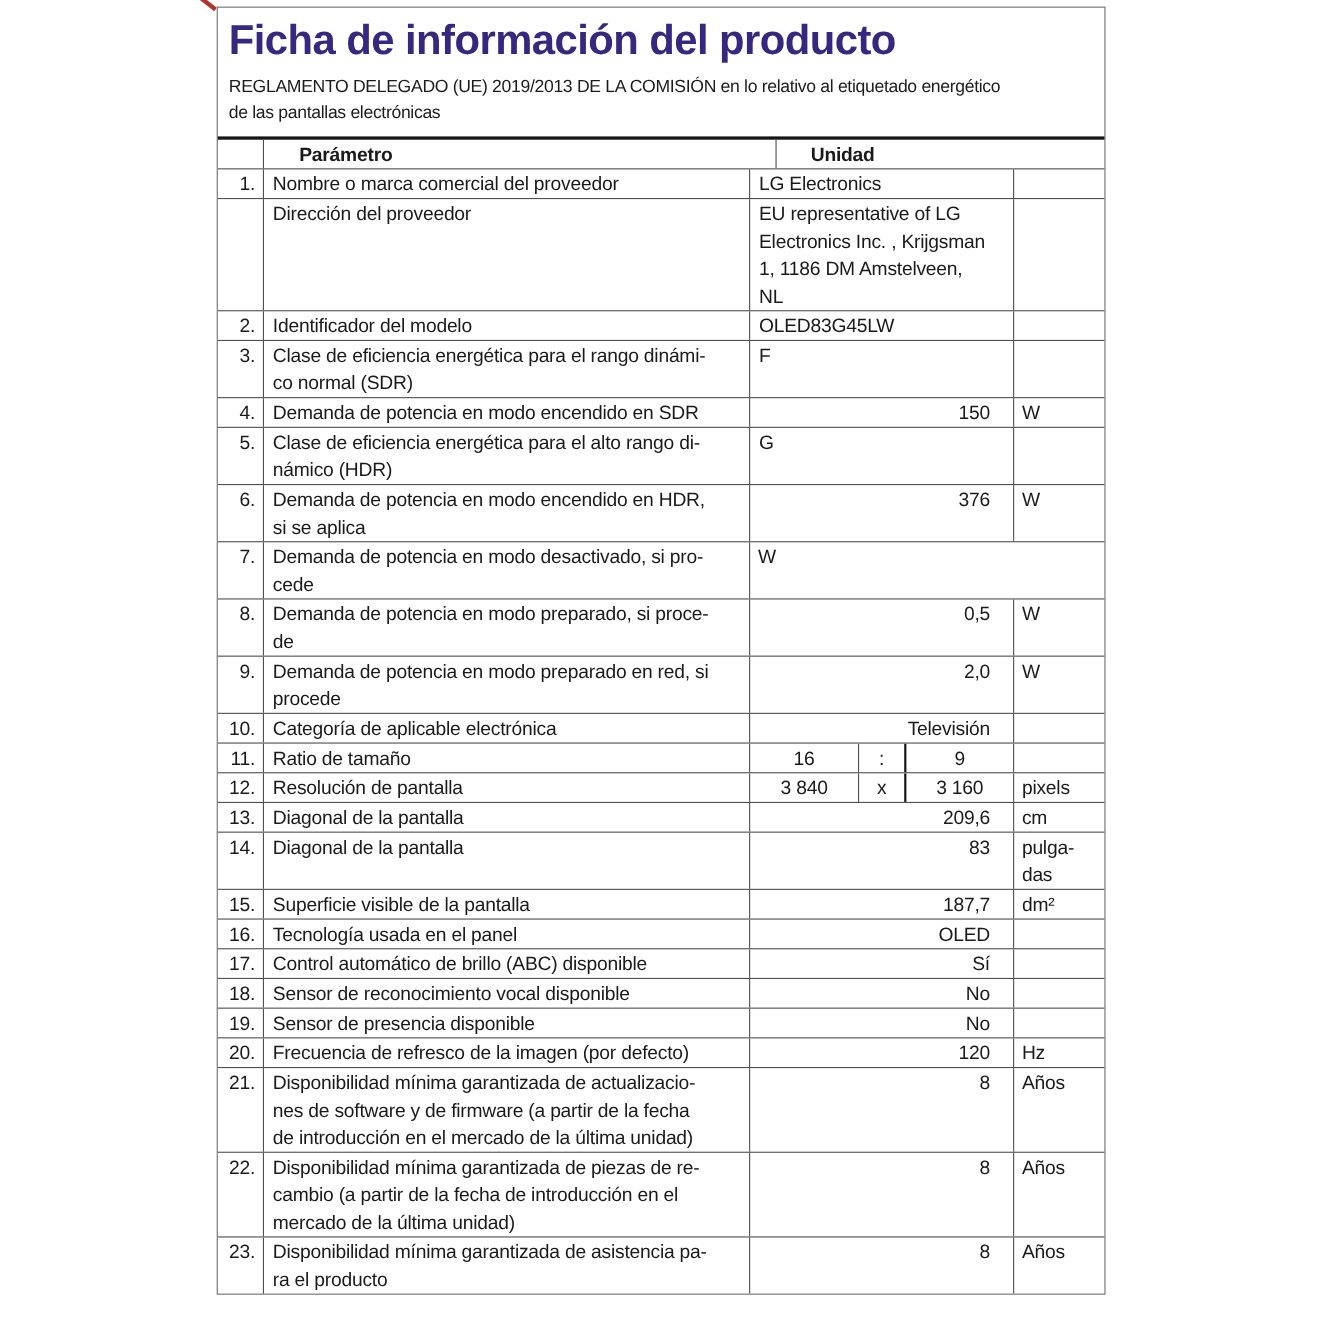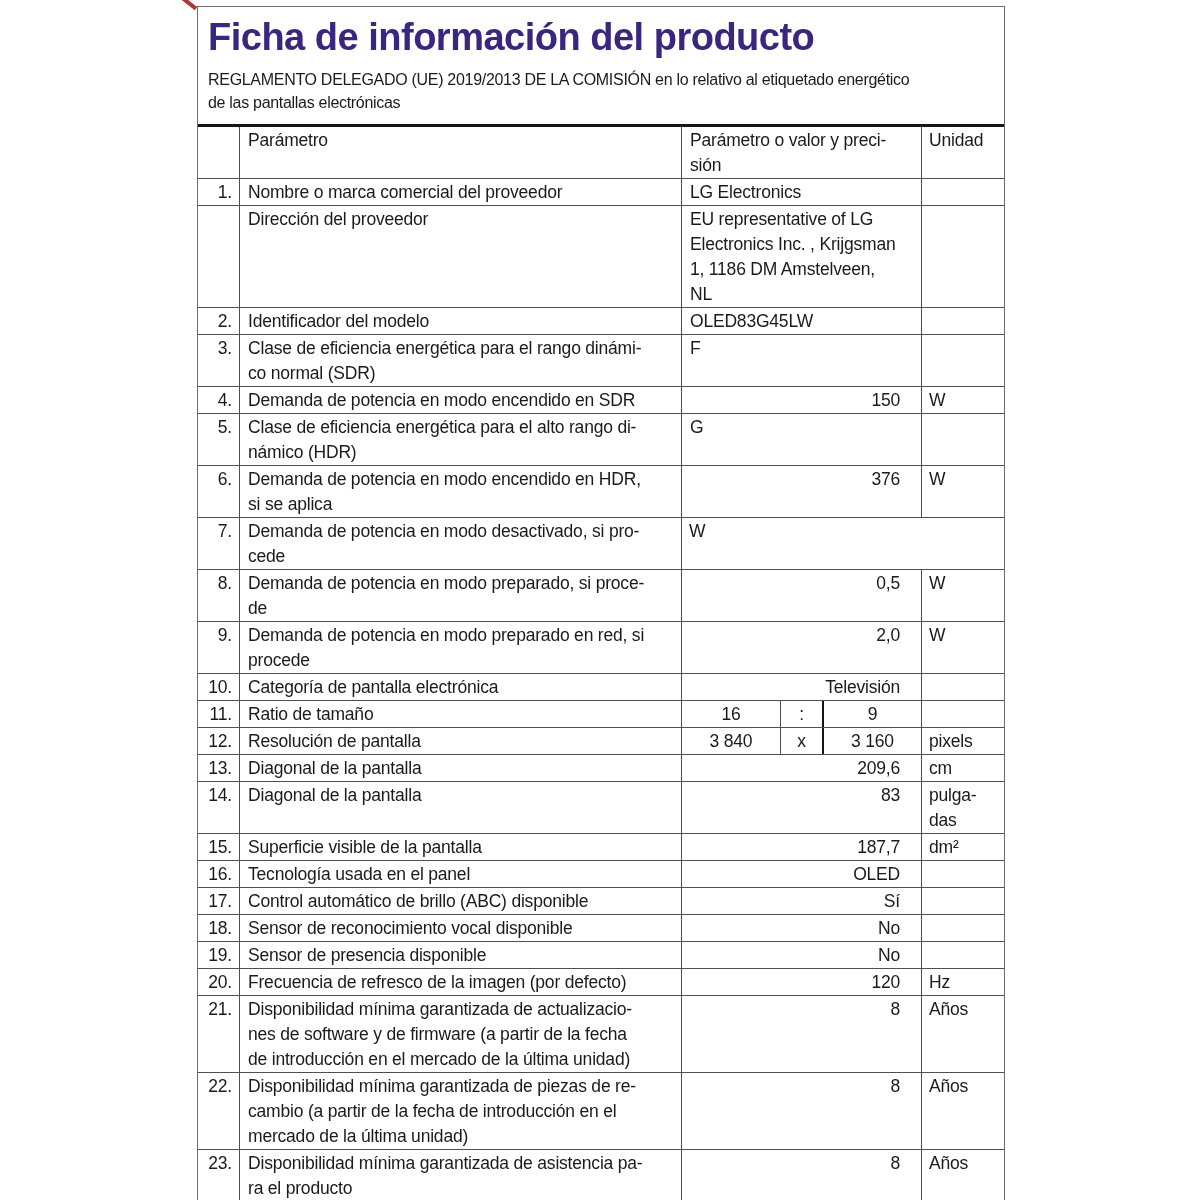--- a/index.html
+++ b/index.html
@@ -58,21 +58,21 @@
     letter-spacing: -0.2px;
   }
   .tr { display: flex; border-bottom: 1px solid #4f4f4f; align-items: stretch; }
   .tr:last-child { border-bottom: none; }
   .td {
     box-sizing: border-box;
     padding: 1px 8px 0 8px;
     white-space: pre;
     overflow: hidden;
   }
-  .th-row { font-weight: normal; }
+  .th-row { font-weight: bold; gap: 24px; }
   .c-num   { width: 42px;  flex: none; border-right: 1px solid #4f4f4f; text-align: right; padding-right: 7px; }
   .c-param { width: 442px; flex: none; border-right: 1px solid #4f4f4f; }
   .c-val   { width: 240px; flex: none; border-right: 1px solid #4f4f4f; }
   .c-unit  { flex: 1; padding-left: 7px; white-space: pre-line; }
   .val-left  { text-align: left; }
   .val-right { text-align: right; padding-right: 21px; }
   .c-val.split { display: flex; padding: 0; text-align: center; }
   .sub-l { width: 98px; box-sizing: border-box; padding-top: 1px; }
   .sub-m { width: 44px; box-sizing: border-box; padding-top: 1px;
            border-left: 1px solid #4f4f4f; border-right: 2px solid #161616; }
@@ -89,22 +89,20 @@
     <div class="doc-head">
       <h1 class="doc-title" style="color: rgb(55, 39, 127);">Ficha de información del producto</h1>
       <p class="doc-subtitle">REGLAMENTO DELEGADO (UE) 2019/2013 DE LA COMISIÓN en lo relativo al etiquetado energético
 de las pantallas electrónicas</p>
     </div>
 
     <div class="table">
       <div class="tr th-row">
         <div class="td c-num th"></div>
         <div class="td c-param th">Parámetro</div>
-        <div class="td c-val th">Parámetro o valor y preci-
-sión</div>
         <div class="td c-unit th">Unidad</div>
       </div>
       <div>
           <div class="tr">
             <div class="td c-num">1.</div>
             <div class="td c-param">Nombre o marca comercial del proveedor</div>
             <div class="td c-val val-left">LG Electronics</div>
             <div class="td c-unit"></div>
           </div>
           <div class="tr">
@@ -164,21 +162,21 @@
           </div>
           <div class="tr">
             <div class="td c-num">9.</div>
             <div class="td c-param">Demanda de potencia en modo preparado en red, si
 procede</div>
             <div class="td c-val val-right">2,0</div>
             <div class="td c-unit">W</div>
           </div>
           <div class="tr">
             <div class="td c-num">10.</div>
-            <div class="td c-param">Categoría de pantalla electrónica</div>
+            <div class="td c-param">Categoría de aplicable electrónica</div>
             <div class="td c-val val-right">Televisión</div>
             <div class="td c-unit"></div>
           </div>
           <div class="tr">
             <div class="td c-num">11.</div>
             <div class="td c-param">Ratio de tamaño</div>
             <div class="td c-val split"><div class="sub-l">16</div><div class="sub-m">:</div><div class="sub-r">9</div></div>
             <div class="td c-unit"></div>
           </div>
           <div class="tr">

